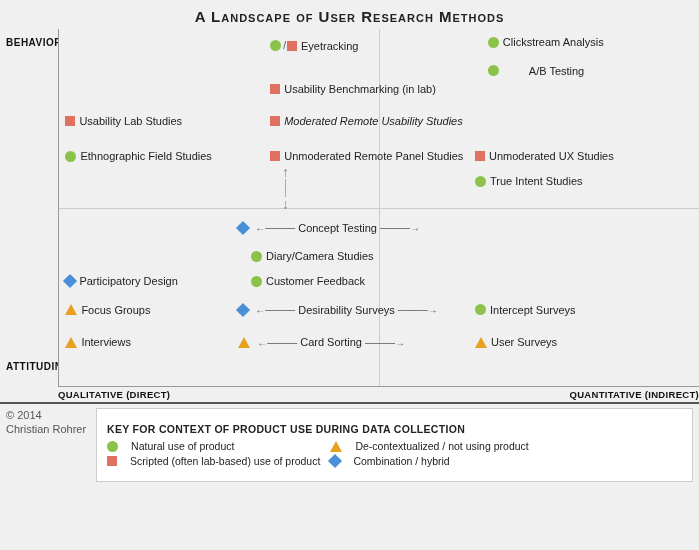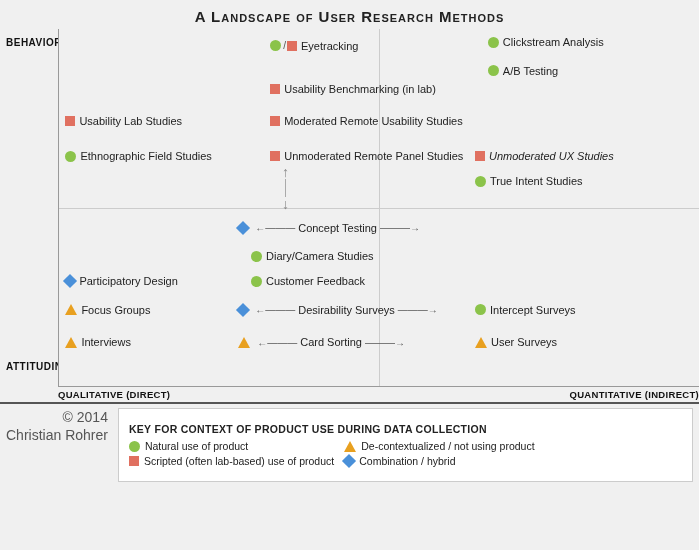--- a/index.html
+++ b/index.html
@@ -157,33 +157,32 @@
     .key-col {
       display: flex;
       flex-direction: column;
       gap: 3px;
     }
     .key-item {
       display: flex;
       align-items: center;
       font-size: 10.5px;
       color: #222;
-      gap: 5px;
+      gap: 13px;
     }
     .bottom-wrapper {
       display: flex;
       align-items: flex-start;
     }
     .footer-col {
       min-width: 58px;
       padding: 4px 4px 0 6px;
-      font-size: 14px;
+      font-size: 11px;
       color: #555;
       line-height: 1.3;
-      text-align: right;
     }
   </style>
 </head>
 <body>
 
 <div class="main-container">
 
   <div class="title-area">
     <h1>A Landscape of User Research Methods</h1>
   </div>
@@ -214,46 +213,46 @@
             <span class="square-salmon"></span>
           </span>
           <span>Eyetracking</span>
         </div>
 
         <div class="item" style="left:67%; top:2%;">
           <span class="circle-green icon"></span>
           <span>Clickstream Analysis</span>
         </div>
 
-        <div class="item" style="left:67%; top:10%;">
+        <div class="item" style="left:67%; top:10%;gap:26px;">
           <span class="circle-green icon"></span>
           <span>A/B Testing</span>
         </div>
 
         <div class="item" style="left:33%; top:15%;">
           <span class="square-salmon icon"></span>
           <span>Usability Benchmarking (in lab)</span>
         </div>
 
         <div class="item" style="left:1%; top:24%;text-align:right;">
           <span class="square-salmon icon"></span>
           <span>Usability Lab Studies</span>
         </div>
 
-        <div class="item" style="left:33%; top:24%;">
+        <div class="item" style="left:33%; top:24%;font-style:italic;">
           <span class="square-salmon icon"></span>
           <span>Moderated Remote Usability Studies</span>
         </div>
 
         <div class="item" style="left:33%; top:34%;">
           <span class="square-salmon icon"></span>
           <span>Unmoderated Remote Panel Studies</span>
         </div>
 
-        <div class="item" style="left:65%; top:34%;font-style:italic;">
+        <div class="item" style="left:65%; top:34%;">
           <span class="square-salmon icon"></span>
           <span>Unmoderated UX Studies</span>
         </div>
 
         <div class="item" style="left:65%; top:41%;">
           <span class="circle-green icon"></span>
           <span>True Intent Studies</span>
         </div>
 
         <div class="item" style="left:1%; top:34%;">

